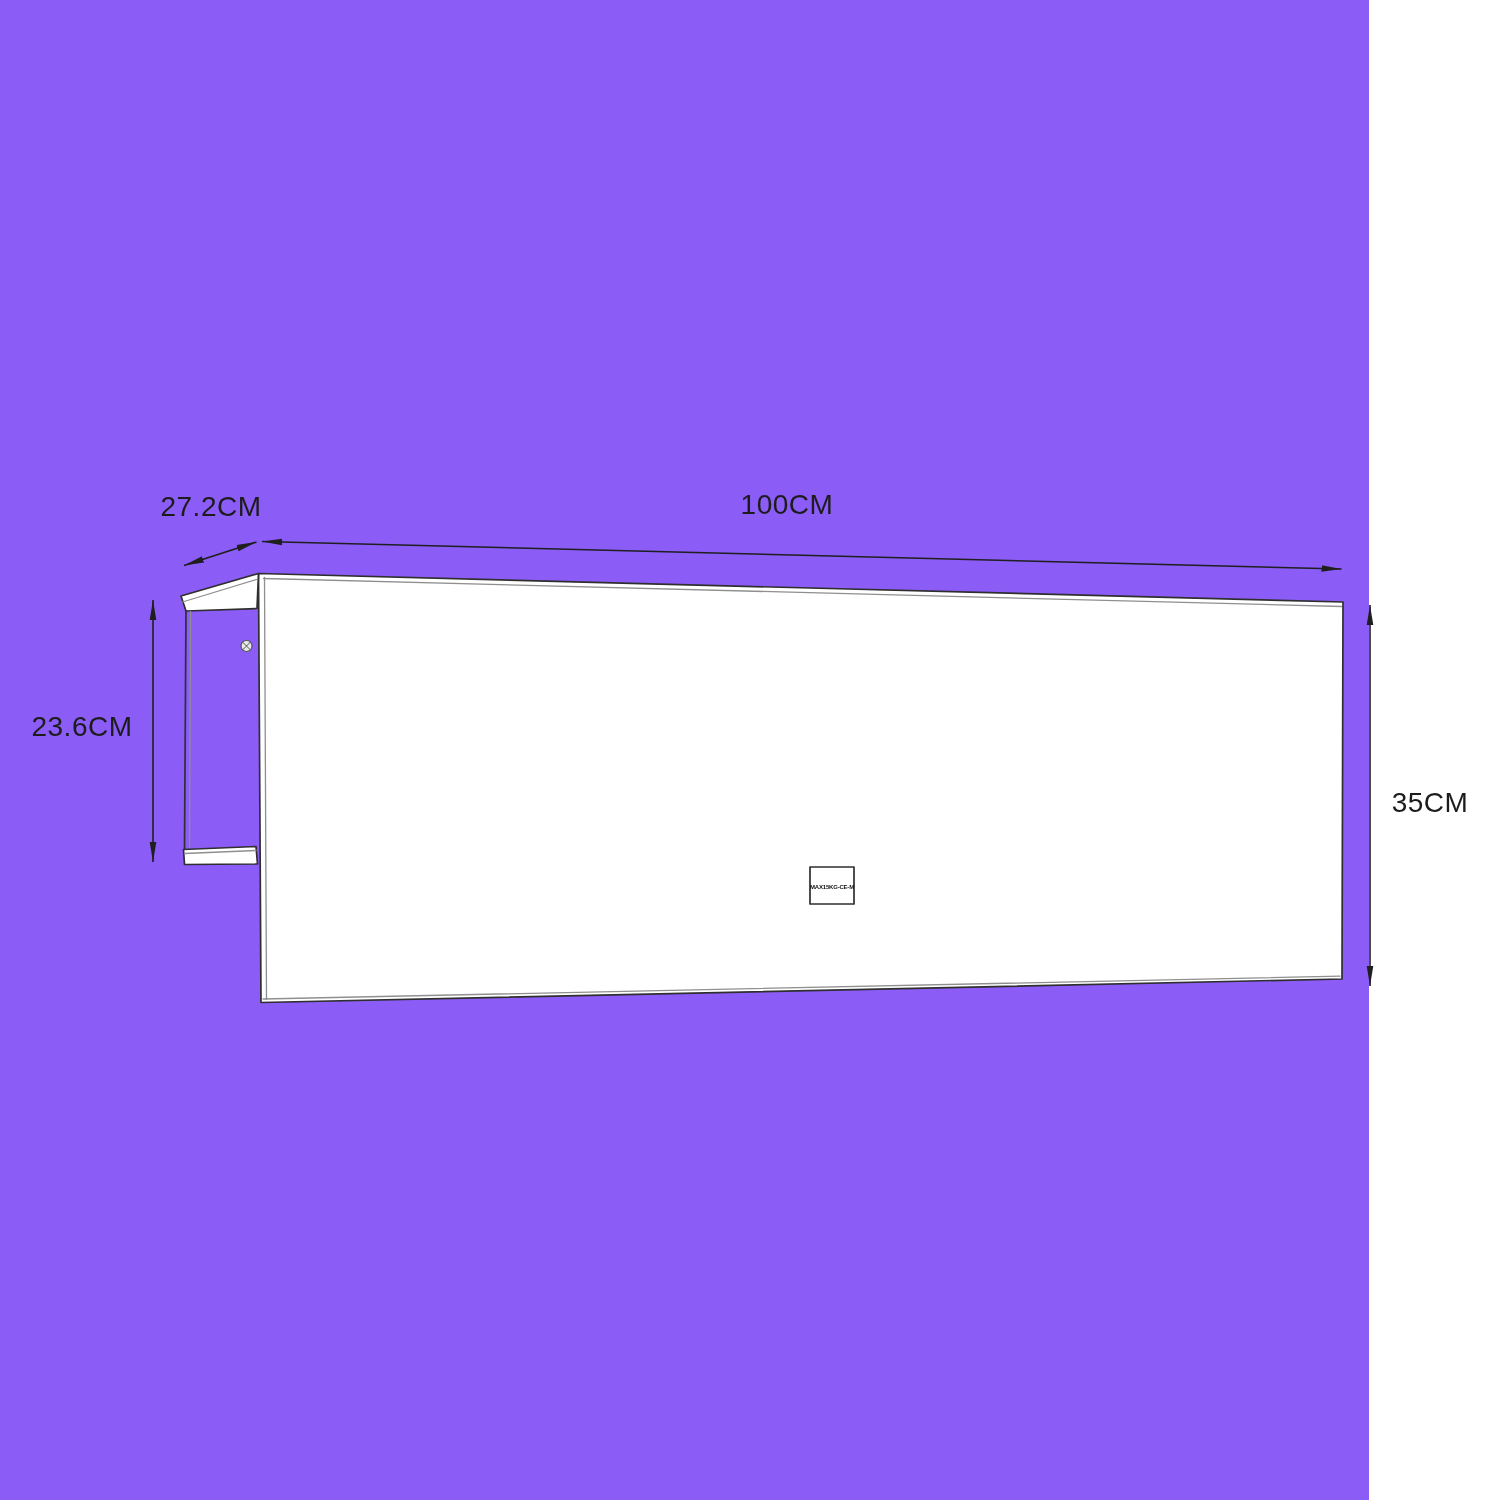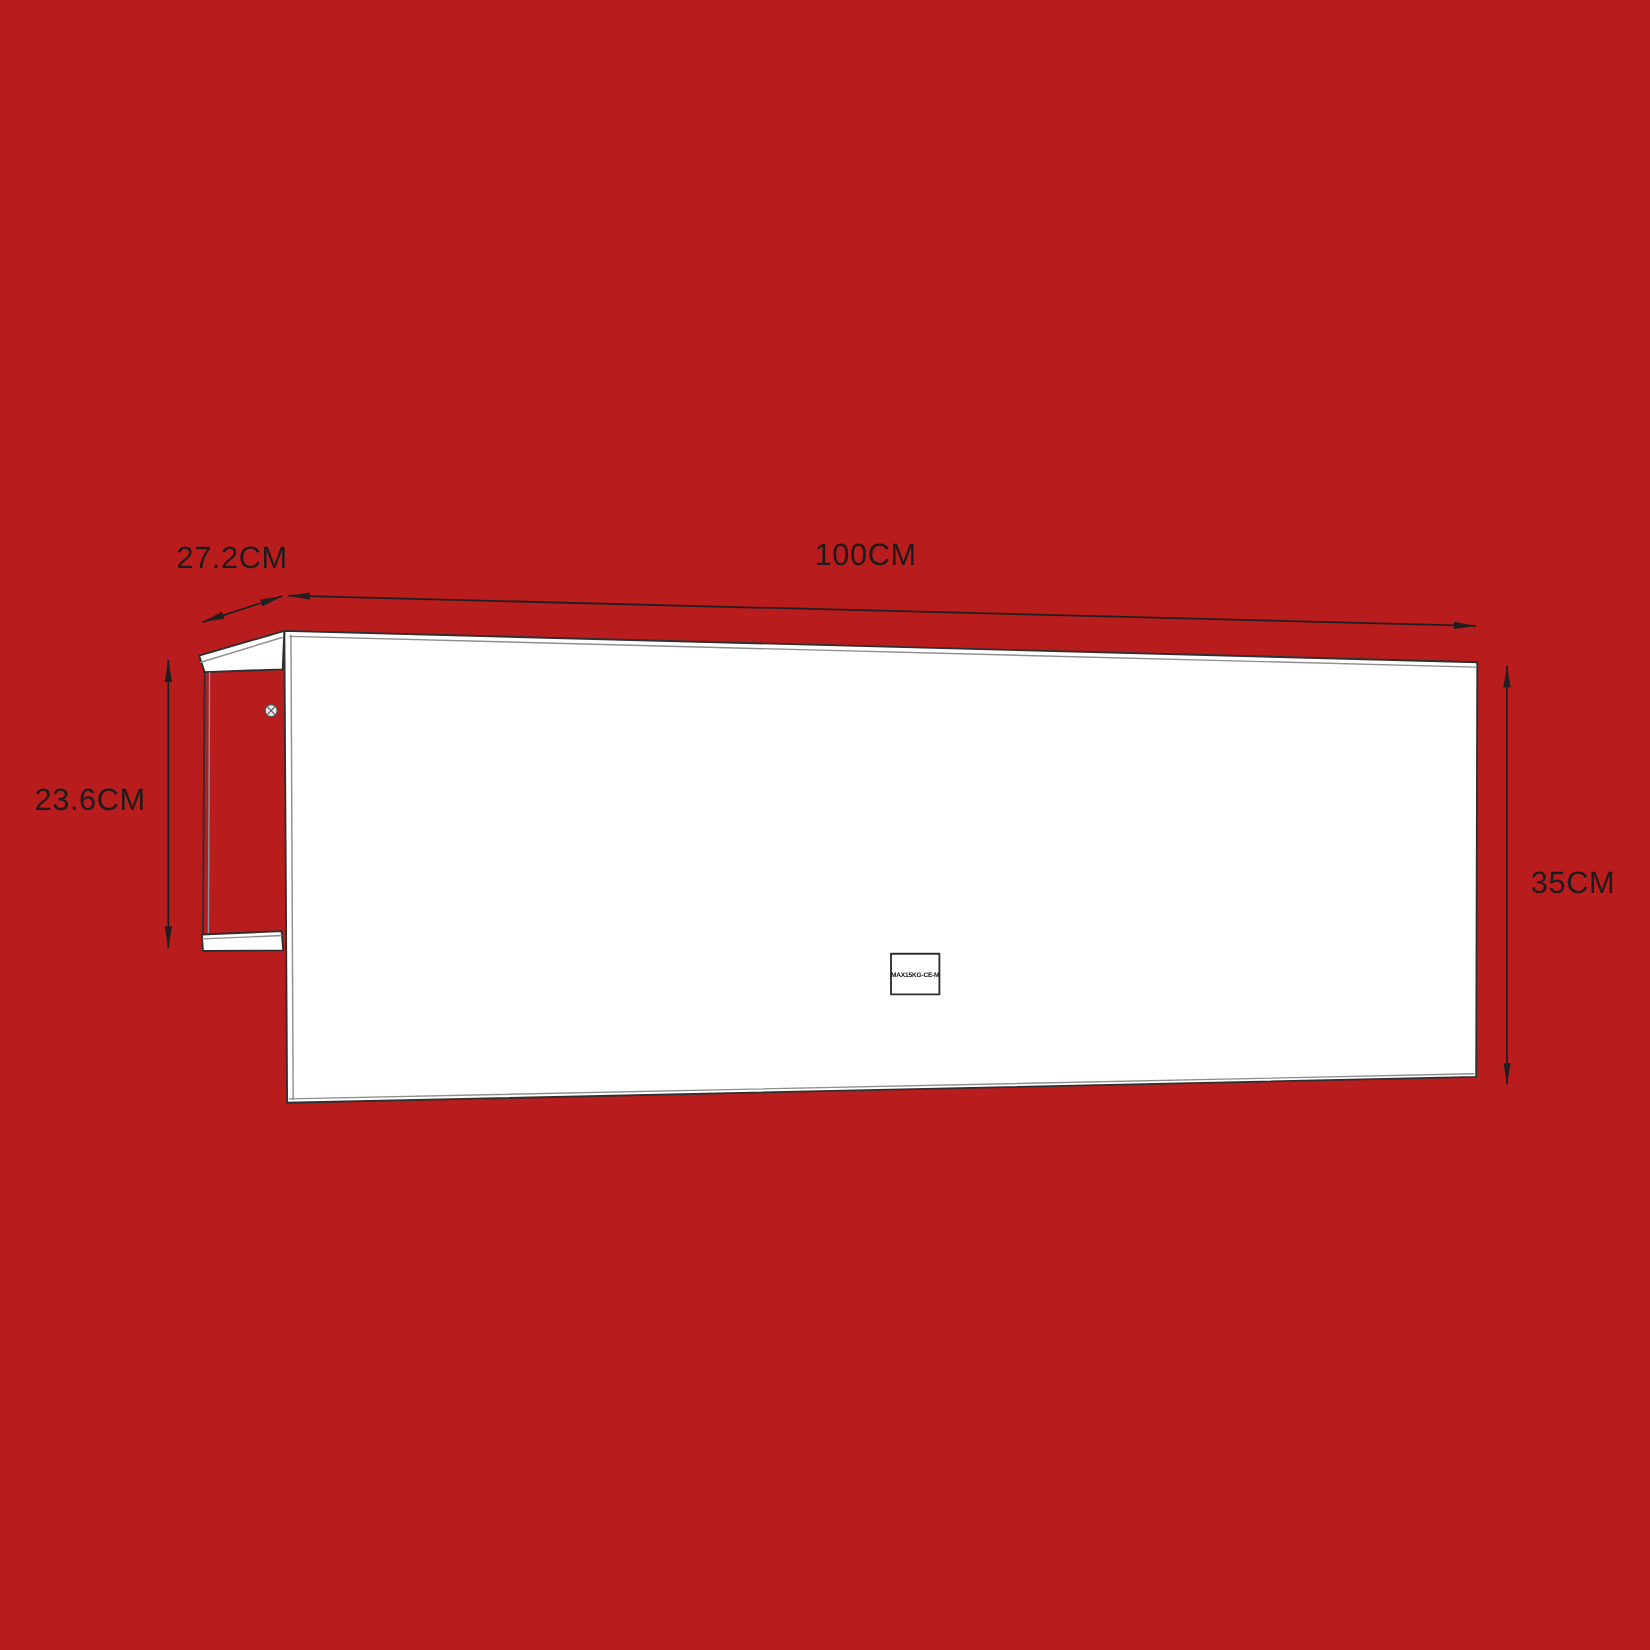--- a/index.html
+++ b/index.html
@@ -6,23 +6,23 @@
     margin: 0;
     padding: 0;
     background: #ffffff;
     width: 1500px;
     height: 1500px;
     overflow: hidden;
     font-family: "Liberation Sans", sans-serif;
   }
   .stage {
     position: relative;
-    width: 1500px;
+    width: 1369px;
     height: 1500px;
-    background: #b91c1c;
+    background: #8b5cf6;
   }
   svg { display: block; }
   .ln {
     fill: none;
     stroke: #2f2f2f;
     stroke-width: 1.7;
     stroke-linejoin: round;
     stroke-linecap: round;
   }
   .ln-fill {

